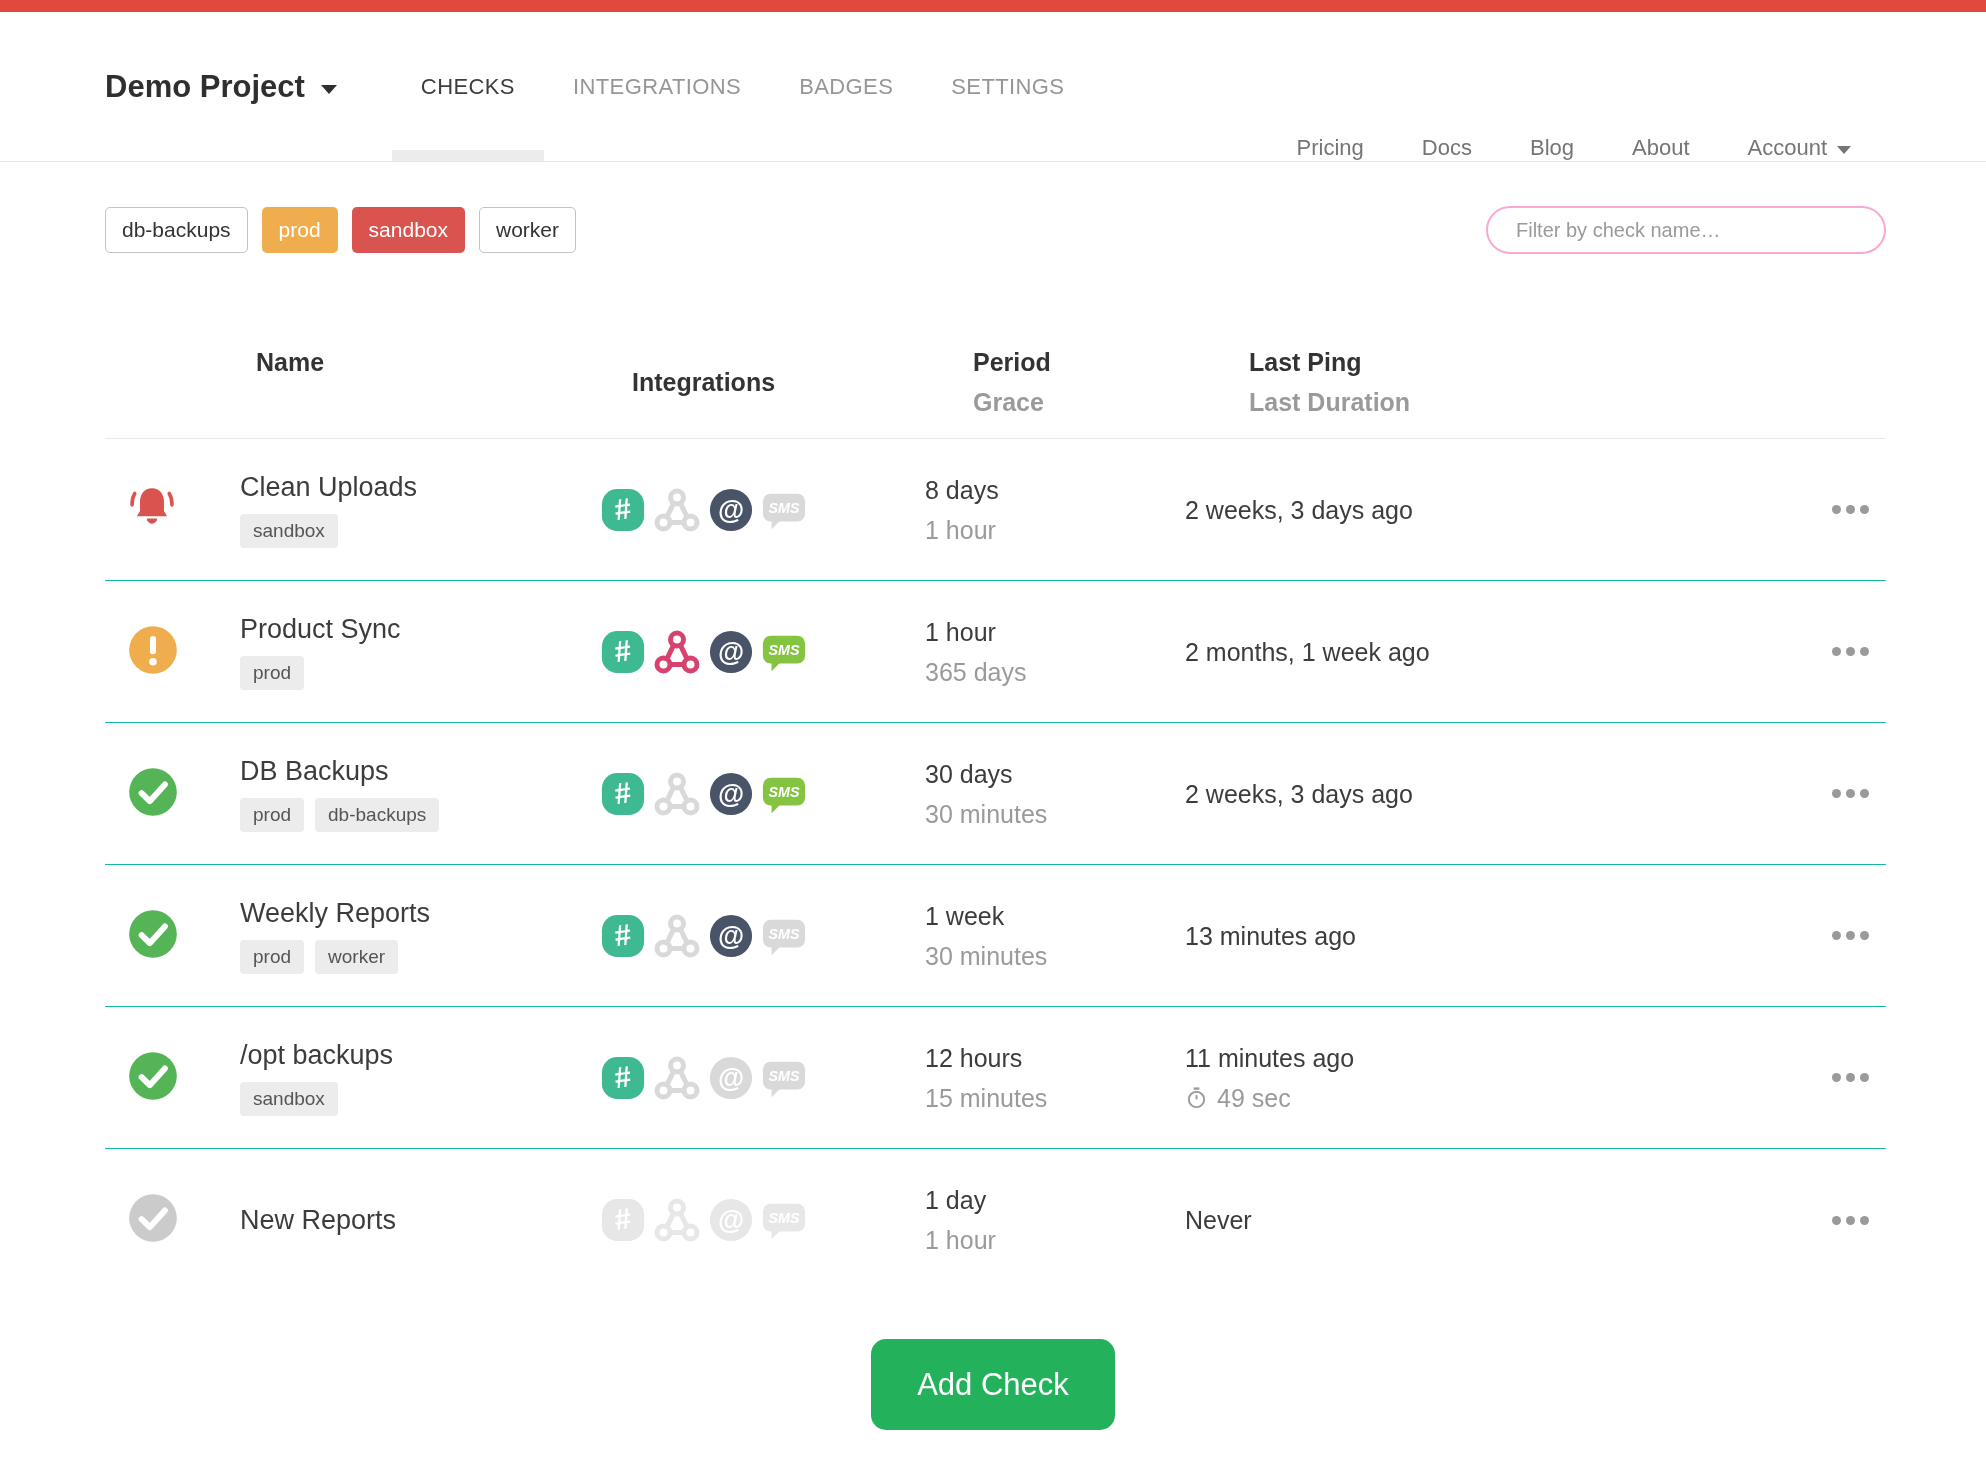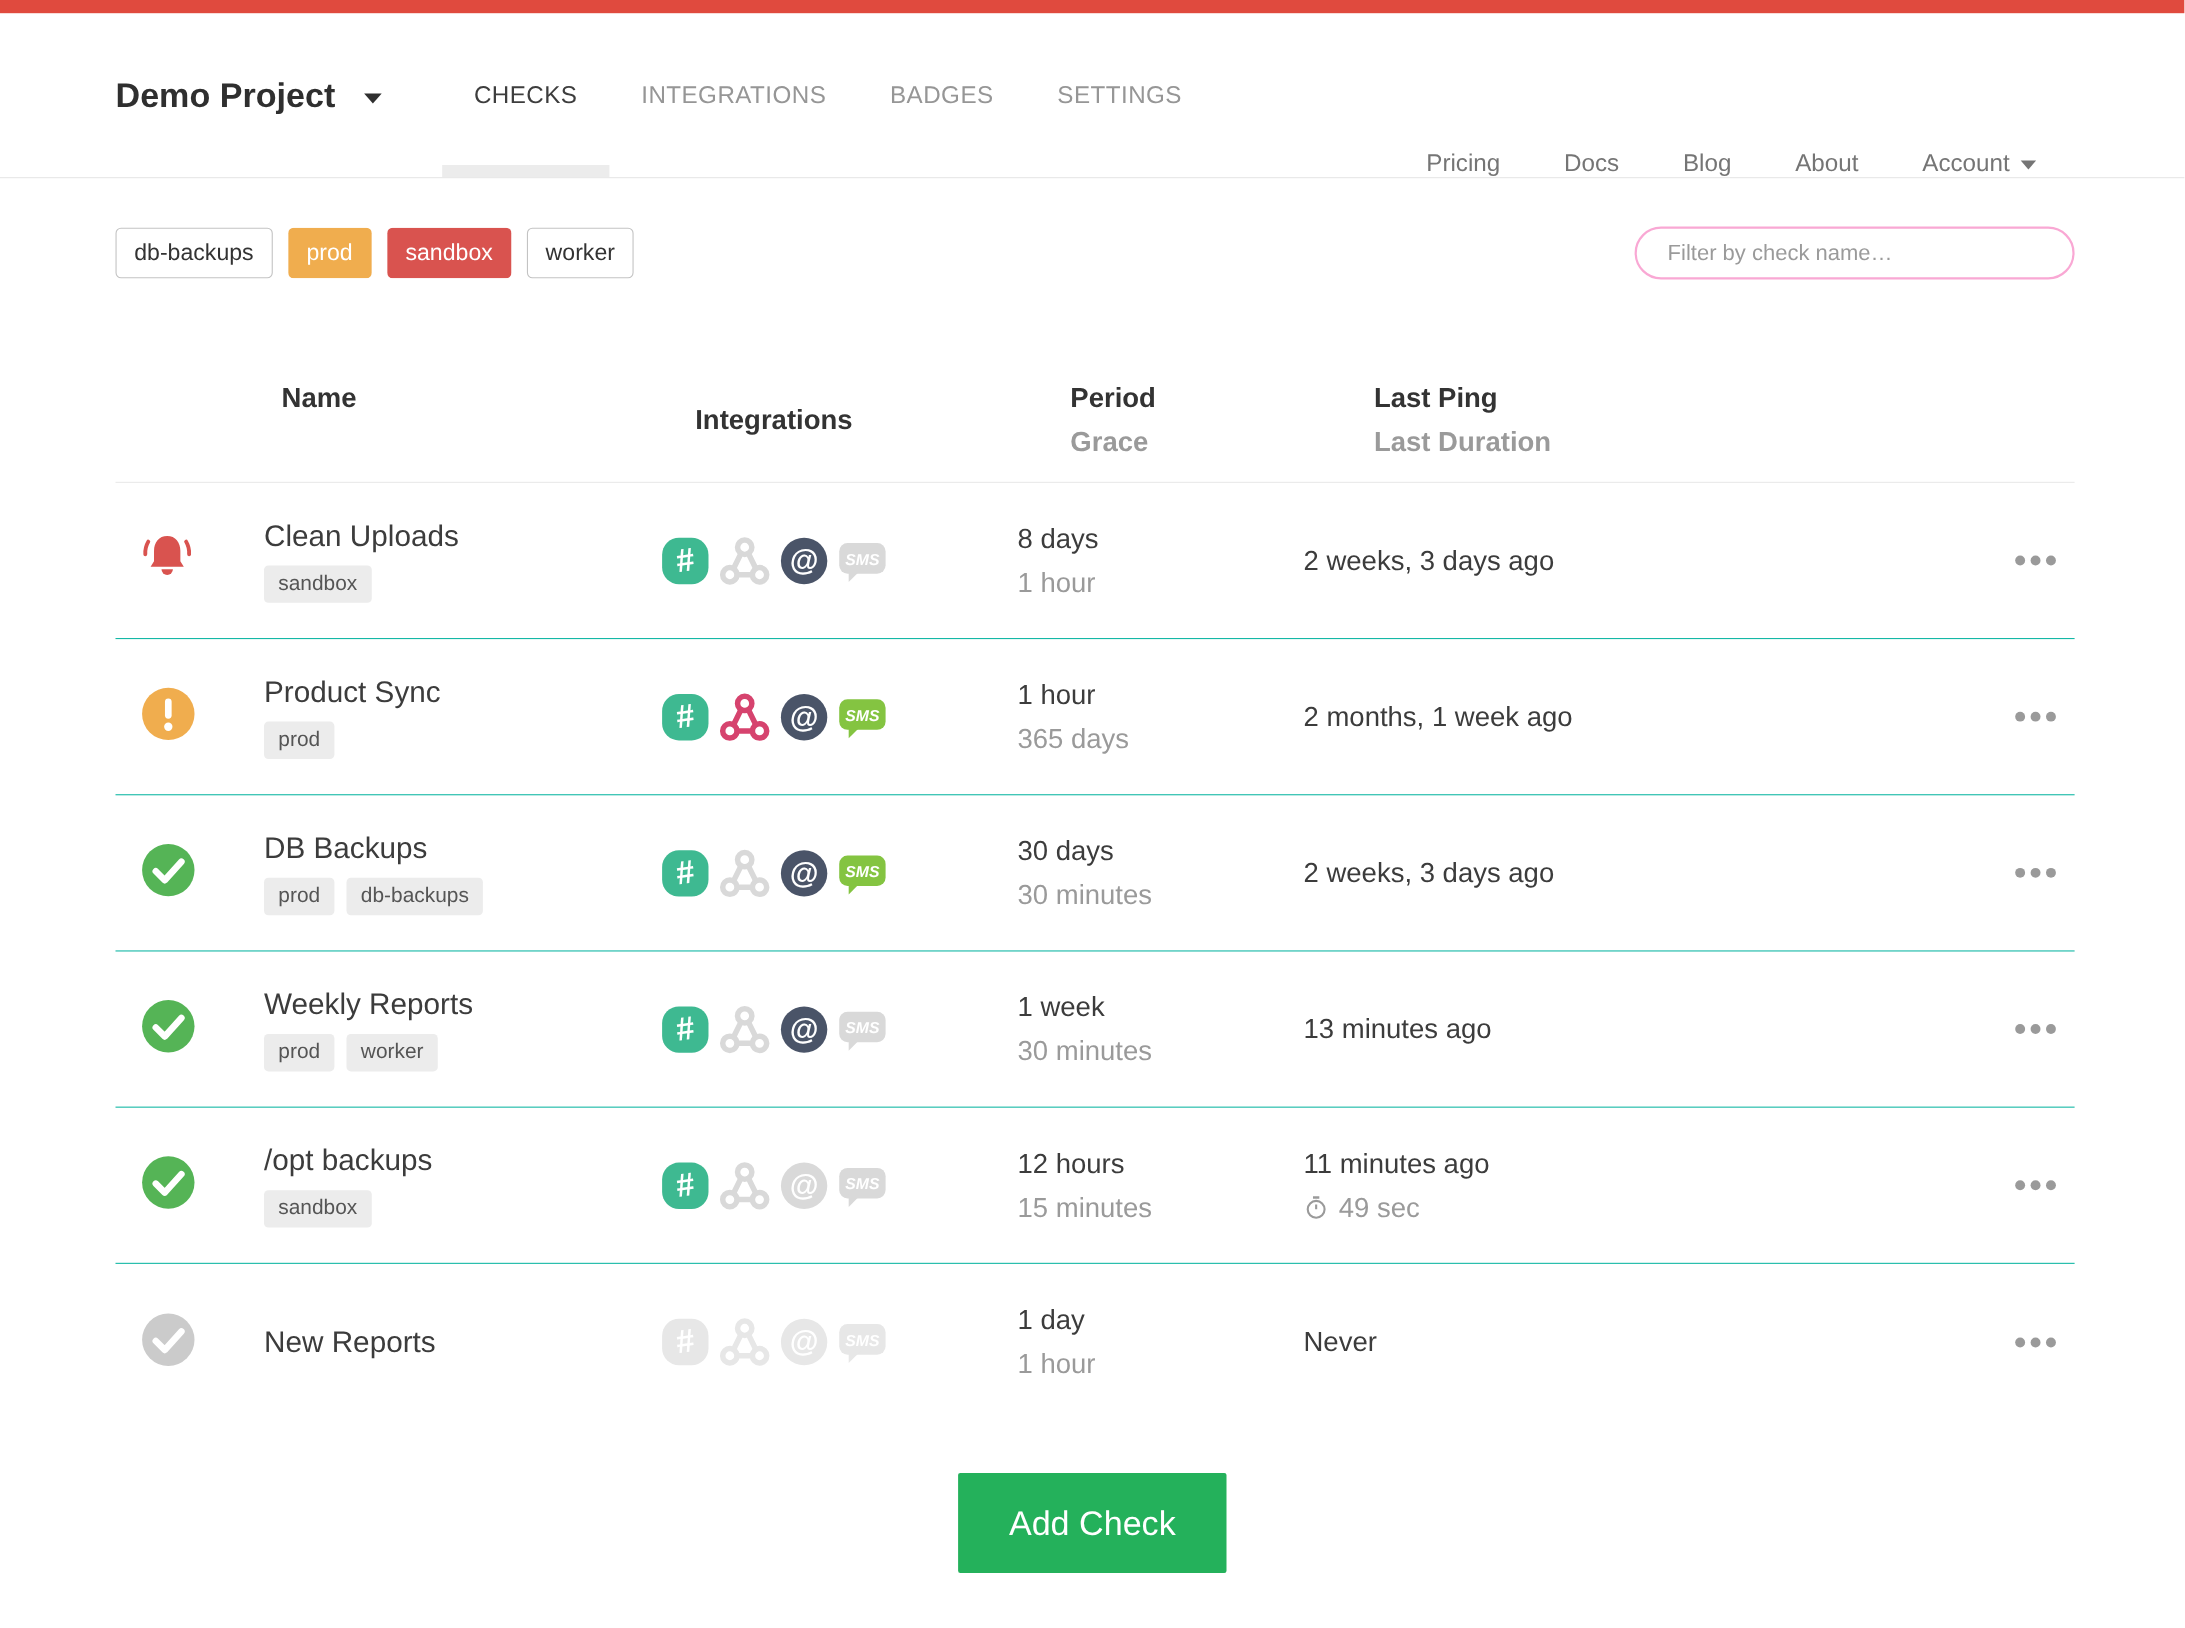--- a/index.html
+++ b/index.html
@@ -4,21 +4,21 @@
 <style>
   * { box-sizing: border-box; margin: 0; padding: 0; }
   html,body { width: 1986px; height: 1480px; background: #fff; overflow: hidden;
     font-family: "Liberation Sans", sans-serif; color: #333; }
 
   .topbar { height: 12px; width: 100%; }
 
   
   .header { height: 150px; display: flex; align-items: stretch;
     padding: 0 135px 0 105px; border-bottom: 1px solid #e7e7e7; }
-  .brand { display: flex; align-items: center; gap: 26px; font-size: 31px;
+  .brand { display: flex; align-items: center; gap: 16px; font-size: 31px;
     font-weight: bold; color: #2f2f2f; margin-right: 55px; cursor: pointer; white-space: nowrap; }
   .caret { width: 0; height: 0; border-left: 8px solid transparent;
     border-right: 8px solid transparent; border-top: 9px solid #2f2f2f; margin-top: 5px; }
   .tabs { display: flex; align-items: stretch; }
   .tab { position: relative; display: flex; align-items: center; padding: 0 29px;
     font-size: 22px; color: #969696; letter-spacing: .4px; cursor: pointer; }
   .tab.active { color: #3d3d3d; }
   .tab.active::after { content: ""; position: absolute; left: 0; right: 0; bottom: 0;
     height: 11px; background: #ececec; }
   .spacer { flex: 1; }
@@ -66,21 +66,21 @@
   .grace-line { font-size: 25px; color: #9a9a9a; line-height: 40px; }
   .ping-line { font-size: 25px; color: #3c3c3c; line-height: 40px; }
   .dur-line { font-size: 25px; color: #9a9a9a; line-height: 40px;
     display: flex; align-items: center; gap: 9px; }
   .dots { display: flex; gap: 5px; background: none; border: none; cursor: pointer; padding: 6px; }
   .dots i { width: 9px; height: 9px; border-radius: 50%; background: #9a9a9a; display: block; }
   .intg svg { display: block; }
 
   
   .footer { text-align: center; margin-top: 48px; }
-  .add-check { width: 244px; height: 91px; border: none; border-radius: 2px;
+  .add-check { width: 244px; height: 91px; border: none; border-radius: 15px;
     color: #fff; font-size: 31px; cursor: pointer; font-family: inherit; }
 </style>
 </head>
 <body>
 
 <div class="topbar" style="background: rgb(224, 74, 62);"></div>
 
 <div class="header">
   <div class="brand">
     <span>Demo Project</span>

